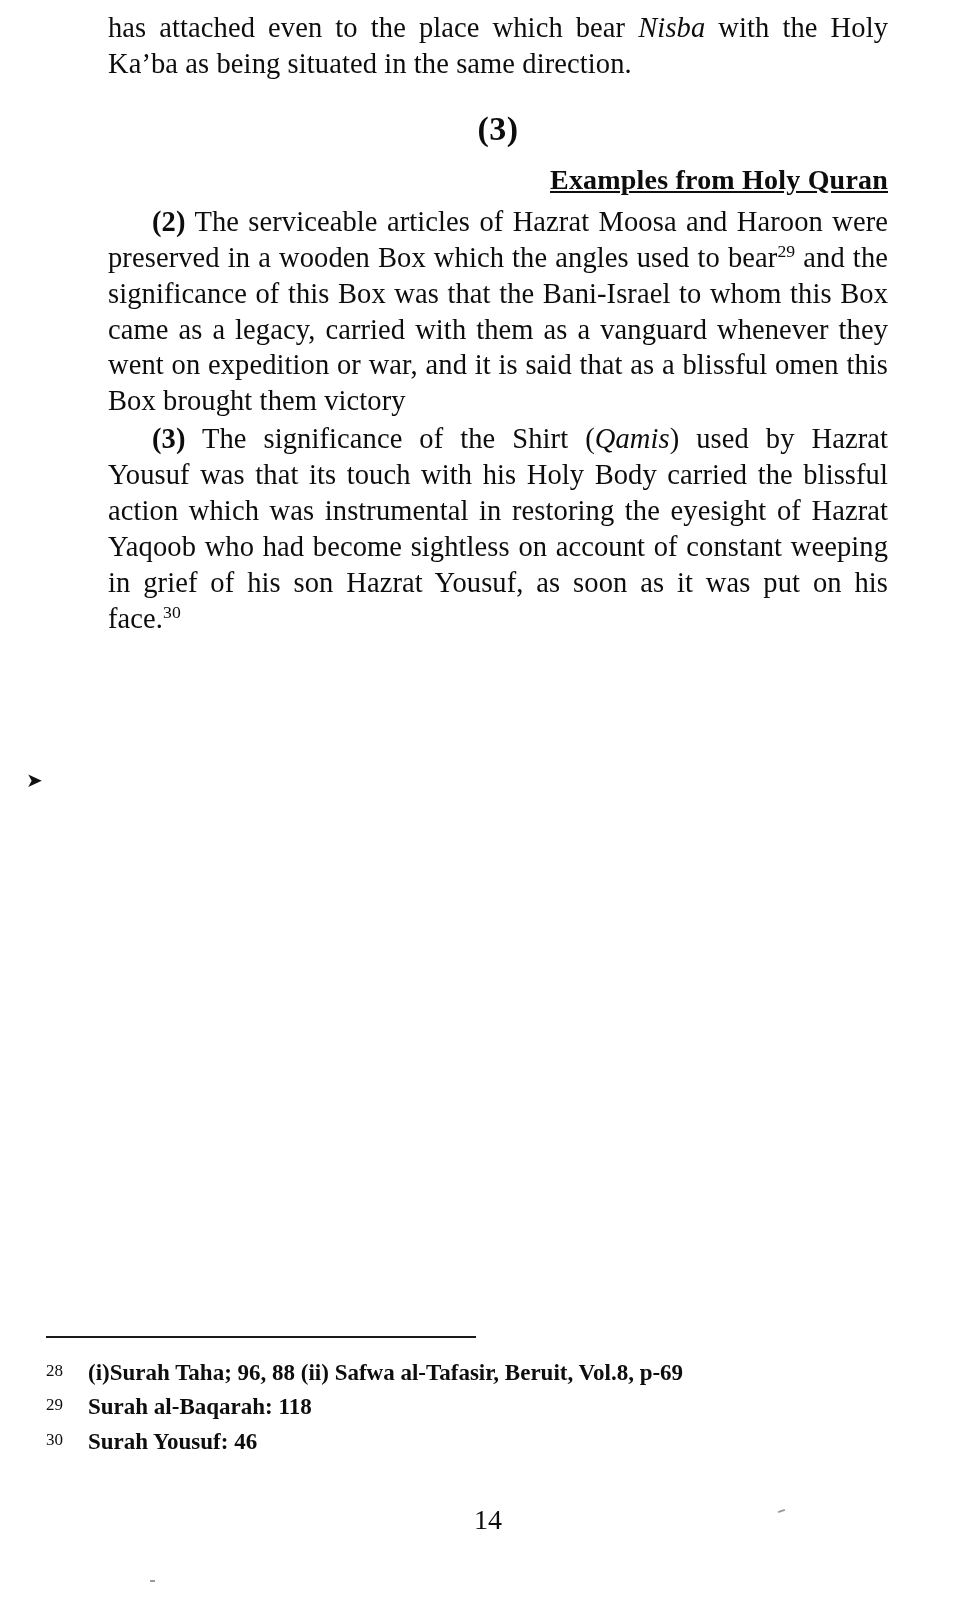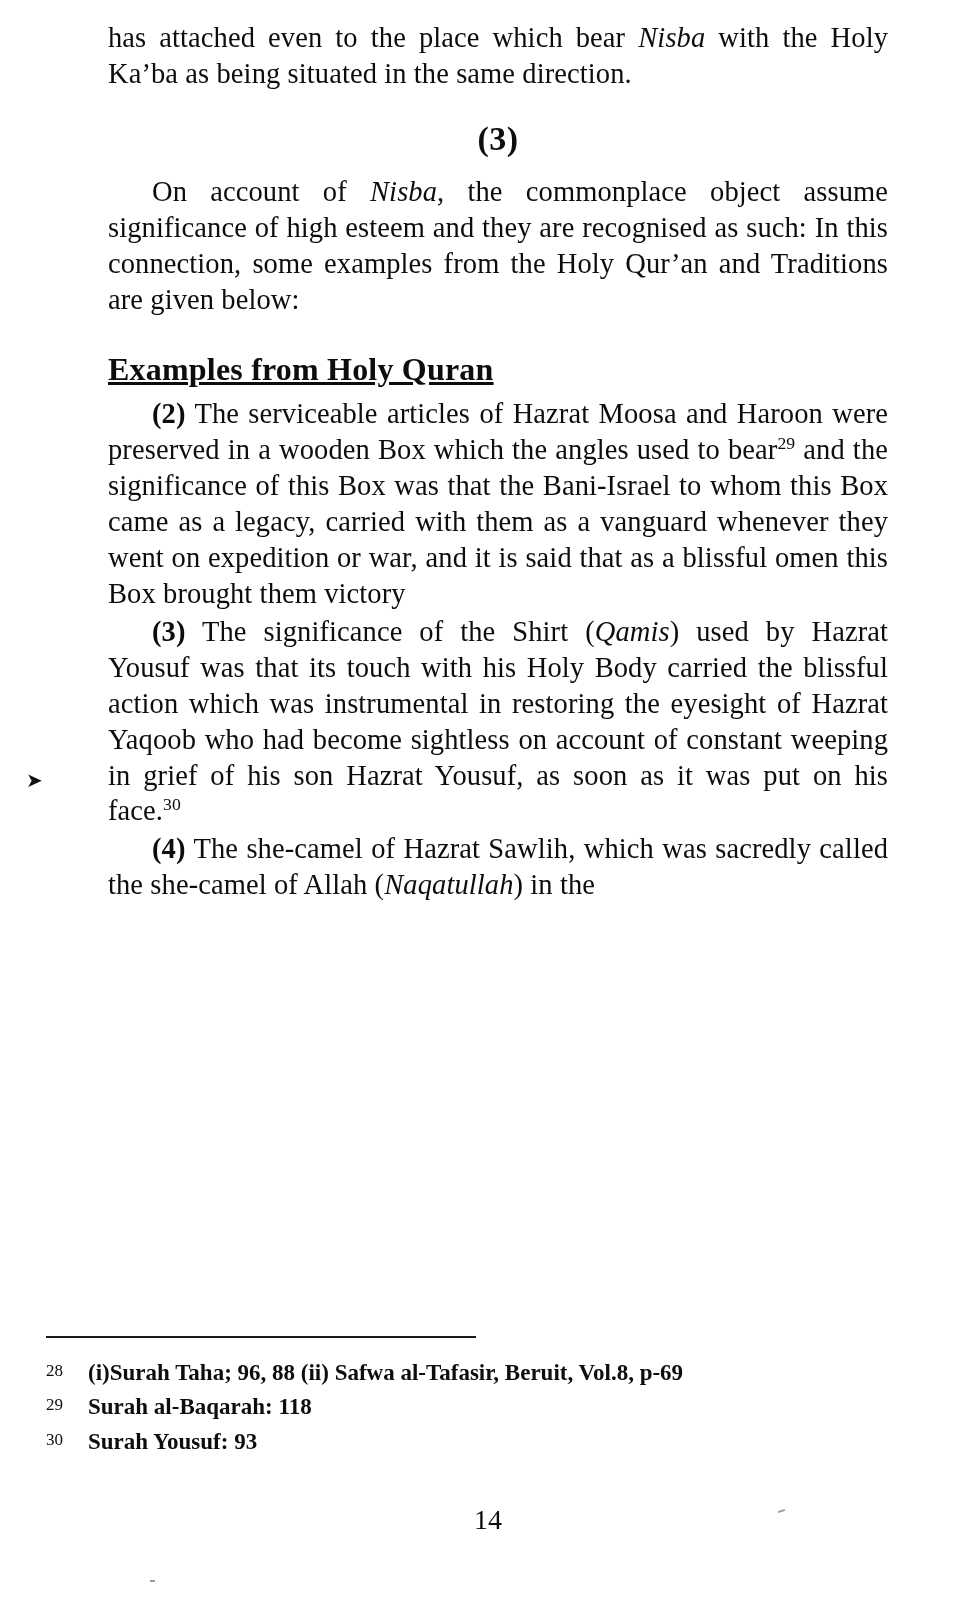--- a/index.html
+++ b/index.html
@@ -19,21 +19,21 @@
     position: absolute;
     left: 0;
     top: 0;
     width: 960px;
     height: 1606px;
     padding: 0;
   }
   .content {
     position: absolute;
     left: 108px;
-    top: 20px;
+    top: 10px;
     width: 780px;
   }
   p.body-text {
     margin: 0 0 2px 0;
     font-size: 28.5px;
     line-height: 1.26;
     text-align: justify;
     text-justify: inter-word;
     letter-spacing: 0.1px;
   }
@@ -44,25 +44,25 @@
     text-indent: 44px;
   }
   .section-number {
     text-align: center;
     font-size: 34px;
     font-weight: bold;
     margin: 28px 0 16px 0;
     letter-spacing: 0.5px;
   }
   .heading {
-    text-align: left;
-    font-size: 32px;
+    text-align: right;
+    font-size: 28px;
     font-weight: bold;
     text-decoration: underline;
-    margin: 34px 0 8px 0;
+    margin: 16px 0 8px 0;
     letter-spacing: 0.2px;
   }
   .itemnum {
     font-weight: bold;
   }
   .ital {
     font-style: italic;
   }
   sup {
     font-size: 0.62em;
@@ -133,55 +133,49 @@
   <div class="marker">➤</div>
 
   <div class="content">
 
     <p class="body-text no-indent">
       <span>has attached even to the place which bear </span><span class="ital">Nisba</span><span> with the Holy Ka’ba as being situated in the same direction.</span>
     </p>
 
     <div class="section-number">(3)</div>
 
-    <p class="body-text indent">
-      <span>On account of </span><span class="ital">Nisba</span><span>, the commonplace object assume significance of high esteem and they are recognised as such: In this connection, some examples from the Holy Qur’an and Traditions are given below:</span>
-    </p>
 
     <h1 class="heading">Examples from Holy Quran</h1>
 
 
     <p class="body-text indent">
       <span class="itemnum">(2)</span><span> The serviceable articles of Hazrat Moosa and Haroon were preserved in a wooden Box which the angles used to bear</span><sup>29</sup><span> and the significance of this Box was that the Bani-Israel to whom this Box came as a legacy, carried with them as a vanguard whenever they went on expedition or war, and it is said that as a blissful omen this Box brought them victory</span>
     </p>
 
     <p class="body-text indent">
       <span class="itemnum">(3)</span><span> The significance of the Shirt (</span><span class="ital">Qamis</span><span>) used by Hazrat Yousuf was that its touch with his Holy Body carried the blissful action which was instrumental in restoring the eyesight of Hazrat Yaqoob who had become sightless on account of constant weeping in grief of his son Hazrat Yousuf, as soon as it was put on his face.</span><sup>30</sup>
     </p>
 
-    <p class="body-text indent">
-      <span class="itemnum">(4)</span><span> The she-camel of Hazrat Sawlih, which was sacredly called the she-camel of Allah (</span><span class="ital">Naqatullah</span><span>) in the</span>
-    </p>
 
   </div>
 
   <div class="footnote-rule"></div>
 
   <div class="footnotes">
     <div class="footnote">
       <span class="fn-num">28</span>
       <span class="fn-text">(i)Surah Taha; 96, 88  (ii) Safwa al-Tafasir, Beruit, Vol.8, p-69</span>
     </div>
     <div class="footnote">
       <span class="fn-num">29</span>
       <span class="fn-text">Surah al-Baqarah: 118</span>
     </div>
     <div class="footnote">
       <span class="fn-num">30</span>
-      <span class="fn-text">Surah Yousuf: 93</span>
+      <span class="fn-text">Surah Yousuf: 46</span>
     </div>
   </div>
 
   <div class="page-number">14</div>
 
   <div class="speck speck-1"></div>
   <div class="speck speck-2"></div>
 
 </div>
 

